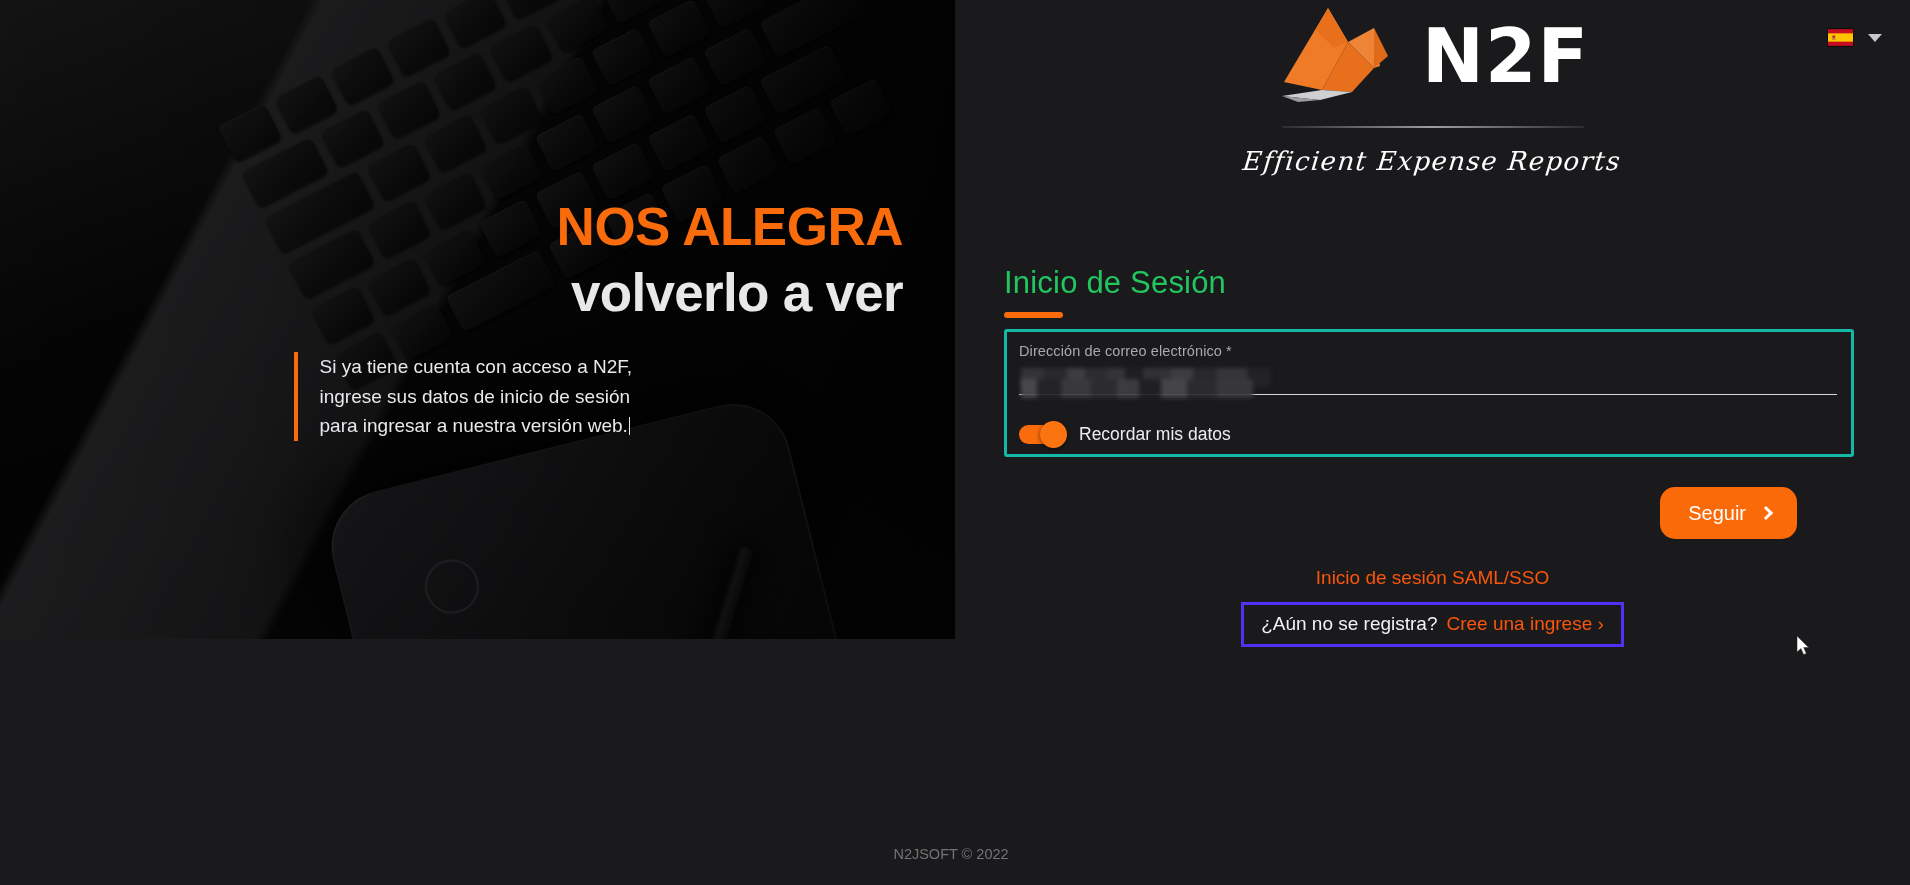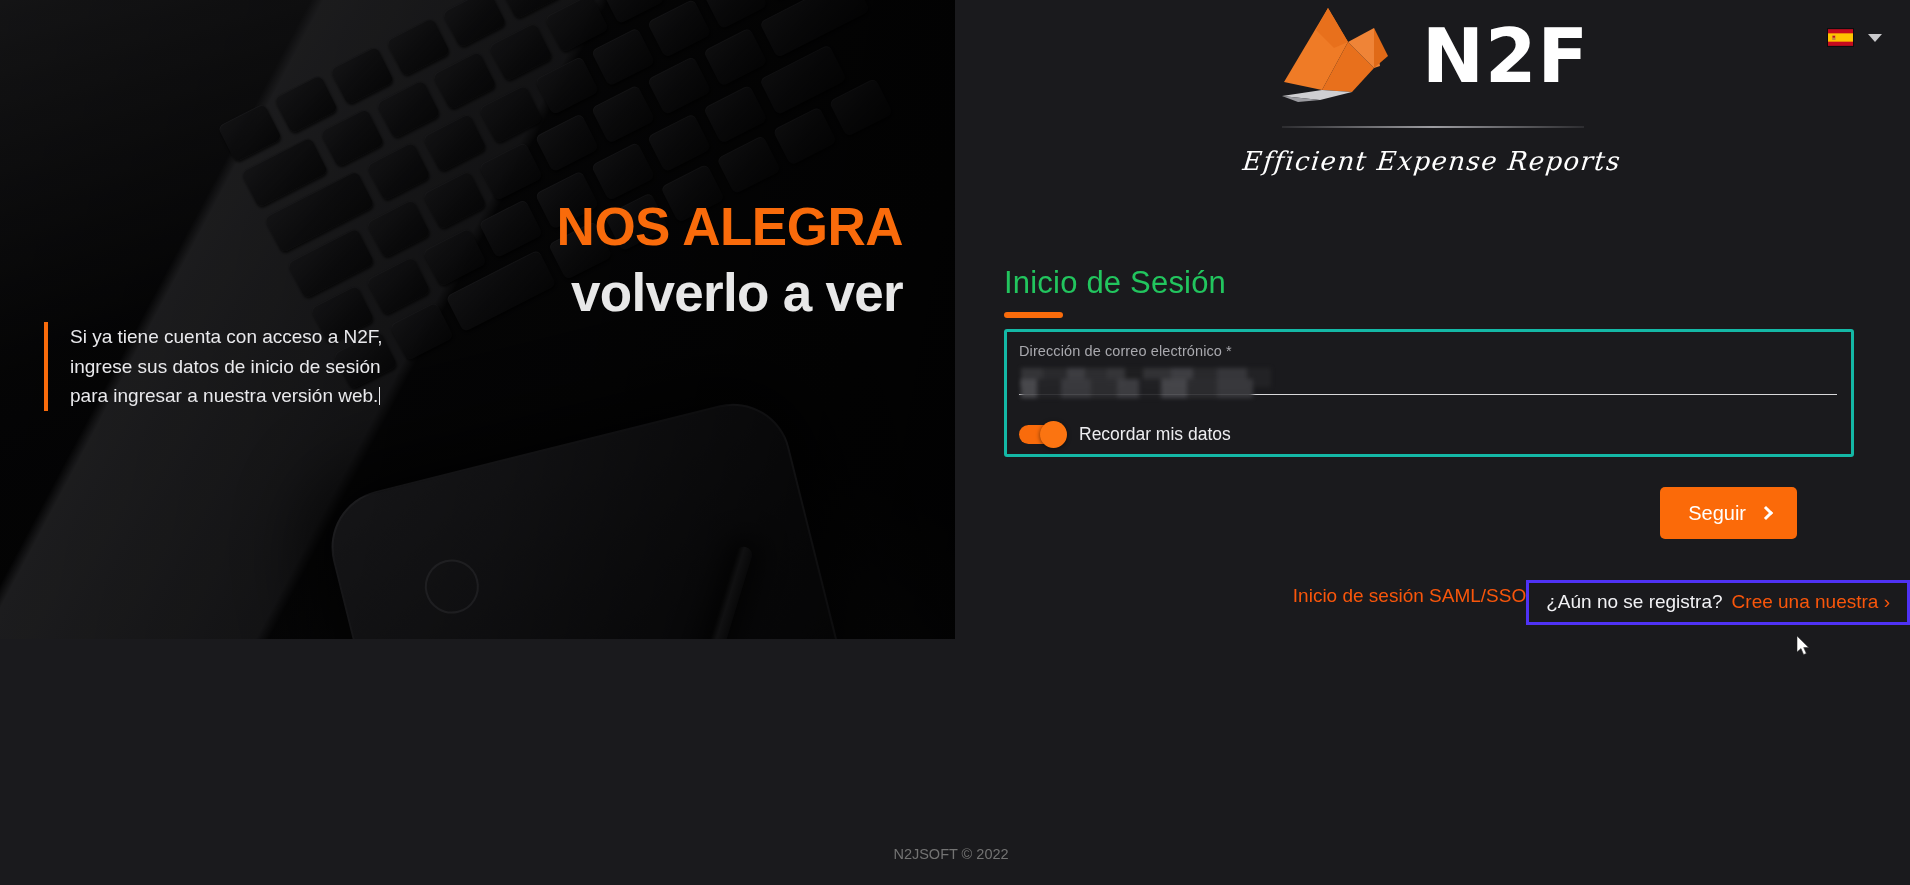--- a/index.html
+++ b/index.html
@@ -108,21 +108,22 @@
   .hero-line2 {
     color: #e8e8e8;
     font-size: 53px;
     font-weight: bold;
     letter-spacing: -0.7px;
     line-height: 1.12;
     margin-top: 8px;
   }
   .hero-sub-wrap {
     display: flex;
-    justify-content: flex-start;
+    justify-content: center;
+    margin-top: 30px;
     padding-left: 44px;
   }
   .hero-sub {
     position: relative;
     border-left: 4px solid #f96b0b;
     padding-left: 22px;
     text-align: left;
     color: #e9e9ec;
     font-size: 19px;
     line-height: 1.56;
@@ -312,44 +313,43 @@
     margin-top: 30px;
     padding-right: 57px;
   }
   .btn-primary {
     display: inline-flex;
     align-items: center;
     gap: 15px;
     background: #fb6a09;
     color: #ffffff;
     border: none;
-    border-radius: 5px;
+    border-radius: 15px;
     font-size: 20px;
     font-family: "Liberation Sans", sans-serif;
     padding: 16px 26px 16px 28px;
     cursor: pointer;
     line-height: 1;
   }
   .chev-right {
     display: inline-block;
     width: 10px; height: 10px;
     border-top: 3px solid #ffffff;
     border-right: 3px solid #ffffff;
     transform: rotate(45deg);
     margin-bottom: 1px;
   }
 
   .links {
     position: absolute;
     left: 0; top: 567px;
     width: 955px;
     display: flex;
-    flex-direction: row;
+    flex-direction: column;
     align-items: center;
-    justify-content: flex-end;
   }
   .saml-link {
     color: #f9560b;
     font-size: 19px;
     text-decoration: none;
     cursor: pointer;
   }
   .signup-box {
     margin-top: 13px;
     border: 3px solid #4f32f5;
@@ -520,21 +520,21 @@
           <span>Seguir</span>
           <span class="chev-right"></span>
         </button>
       </div>
     </div>
 
     <div class="links">
       <a class="saml-link">Inicio de sesión SAML/SSO</a>
       <div class="signup-box">
         <span class="signup-q">¿Aún no se registra?</span>
-        <span class="signup-a">Cree una nuestra ›</span>
+        <span class="signup-a">Cree una ingrese ›</span>
       </div>
     </div>
   </div>
 
   <div class="footer">N2JSOFT © 2022</div>
 
   <svg class="cursor" viewBox="0 0 14 21">
     <polygon points="0,0 0,16 4,12.6 6.6,18.6 9.3,17.4 6.7,11.6 11.6,11.4" fill="#ffffff" stroke="#3a3a3a" stroke-width="0.6"></polygon>
   </svg>
 

